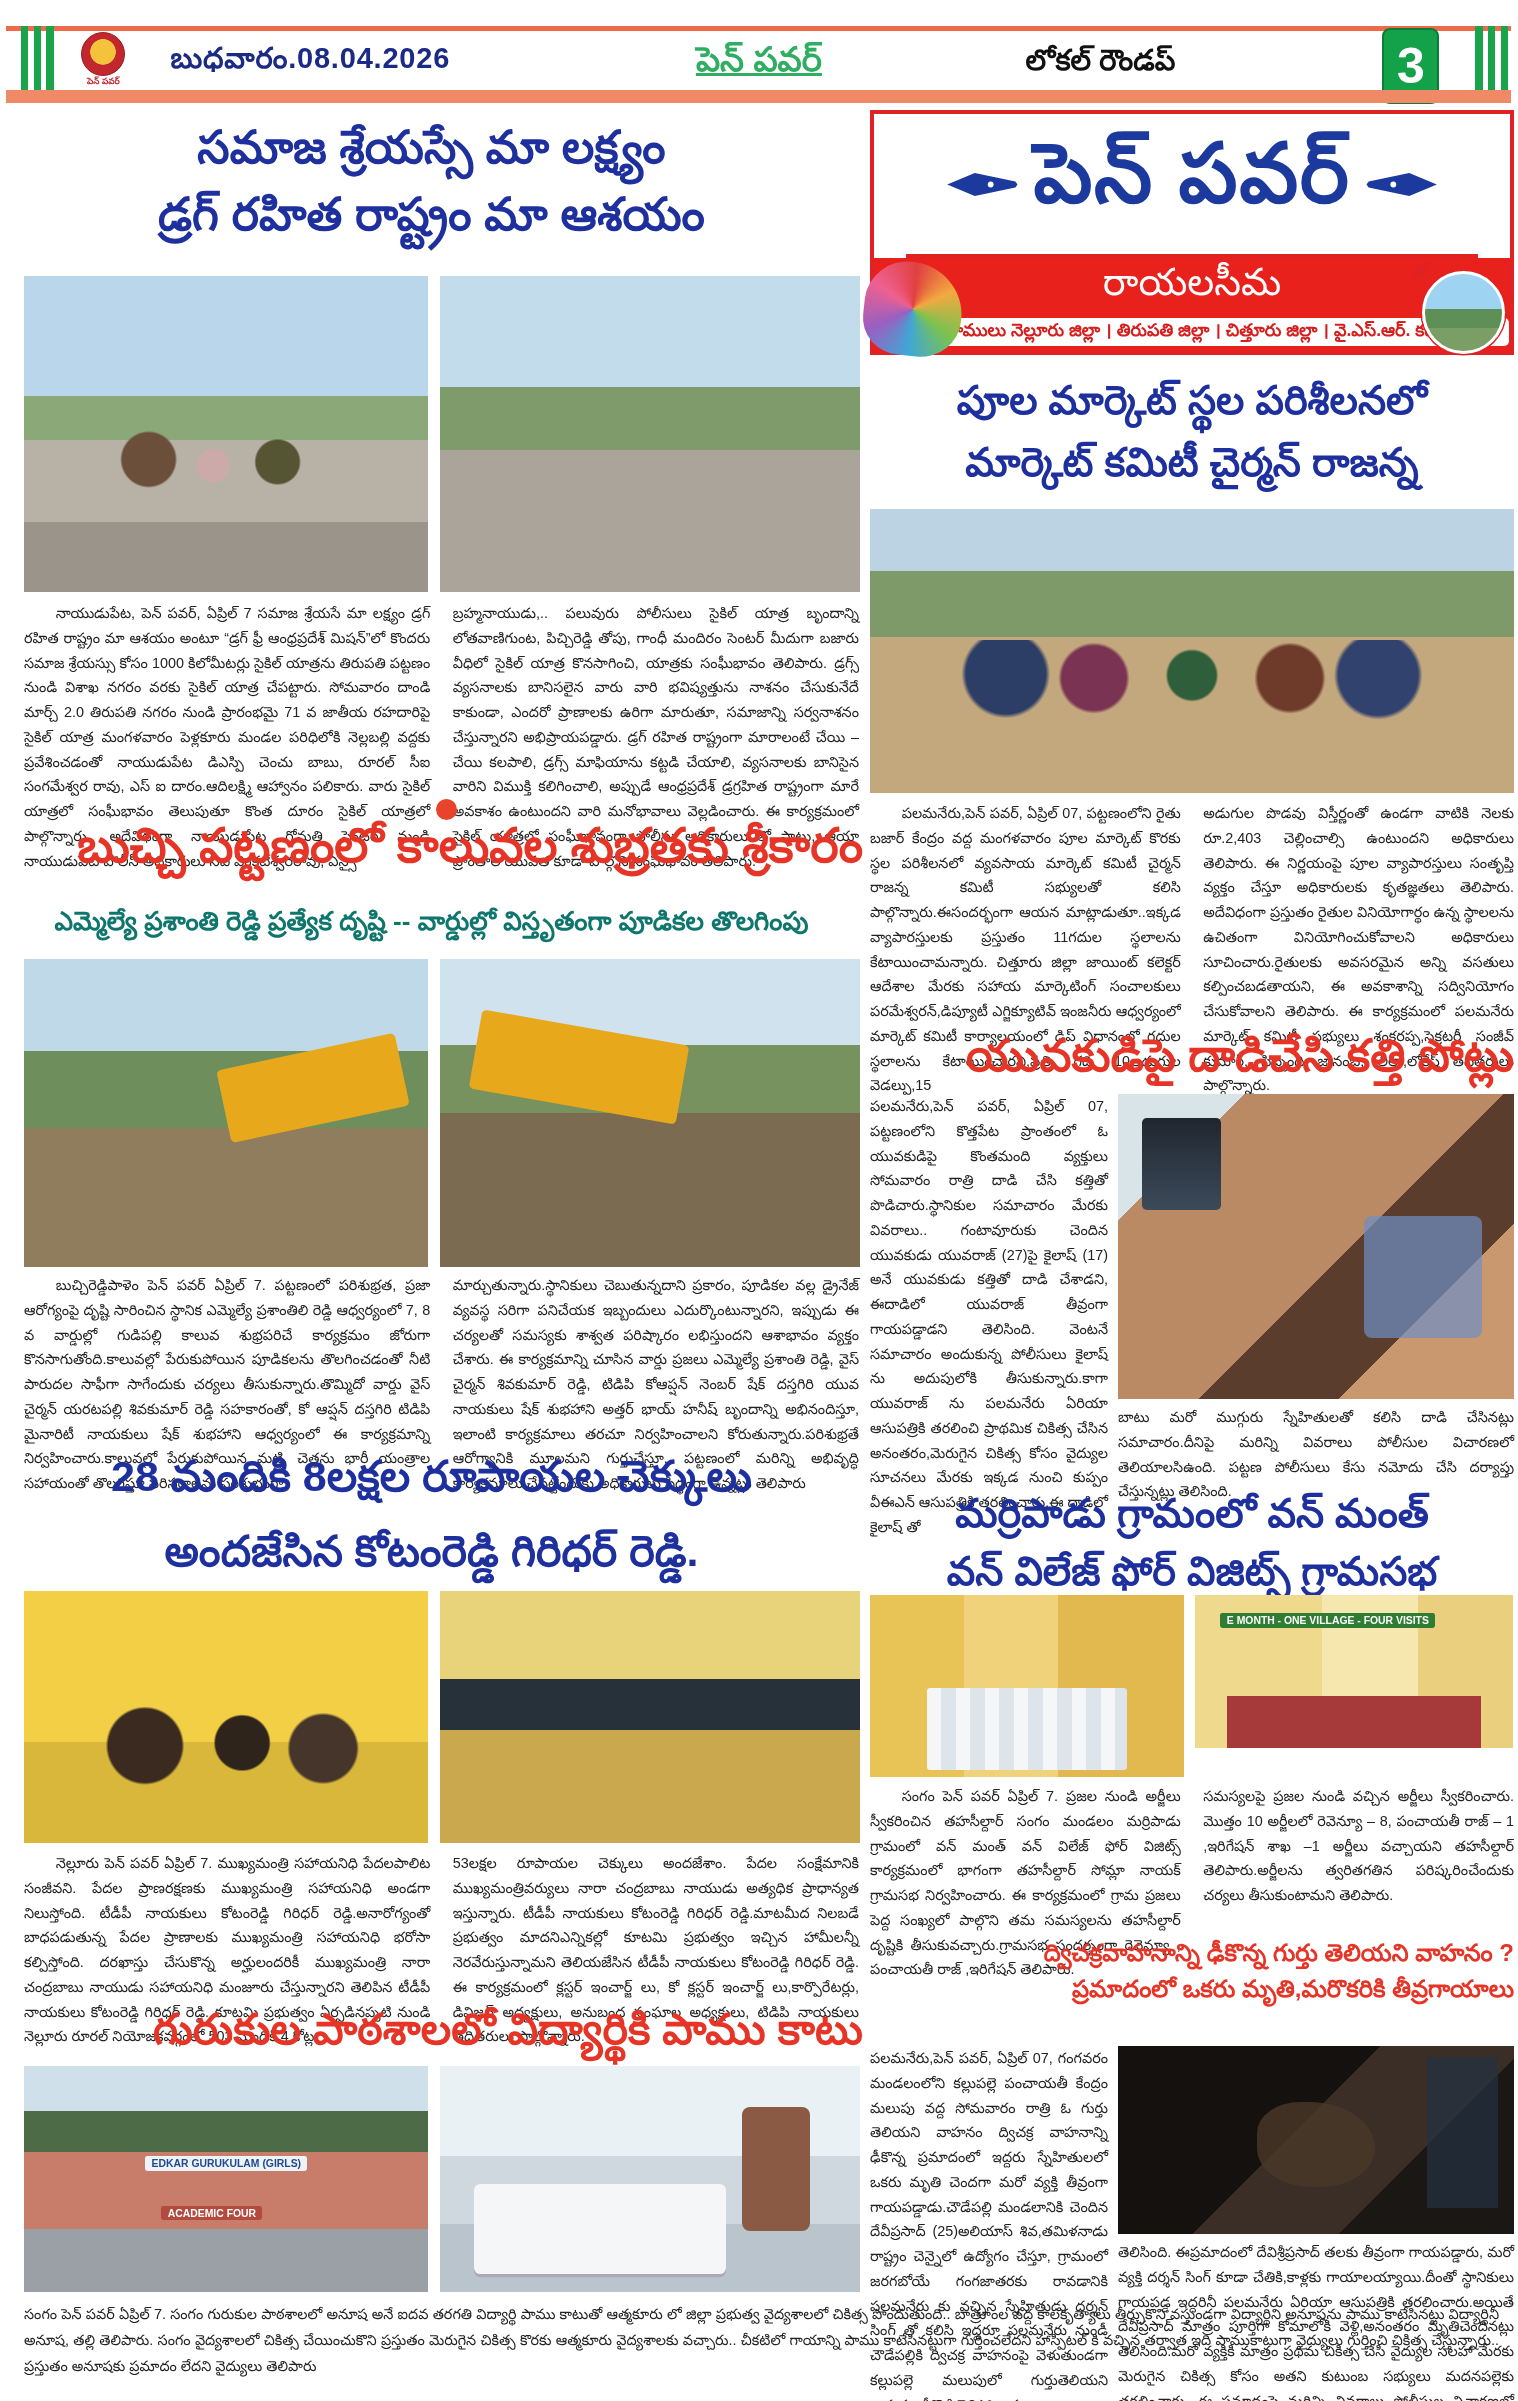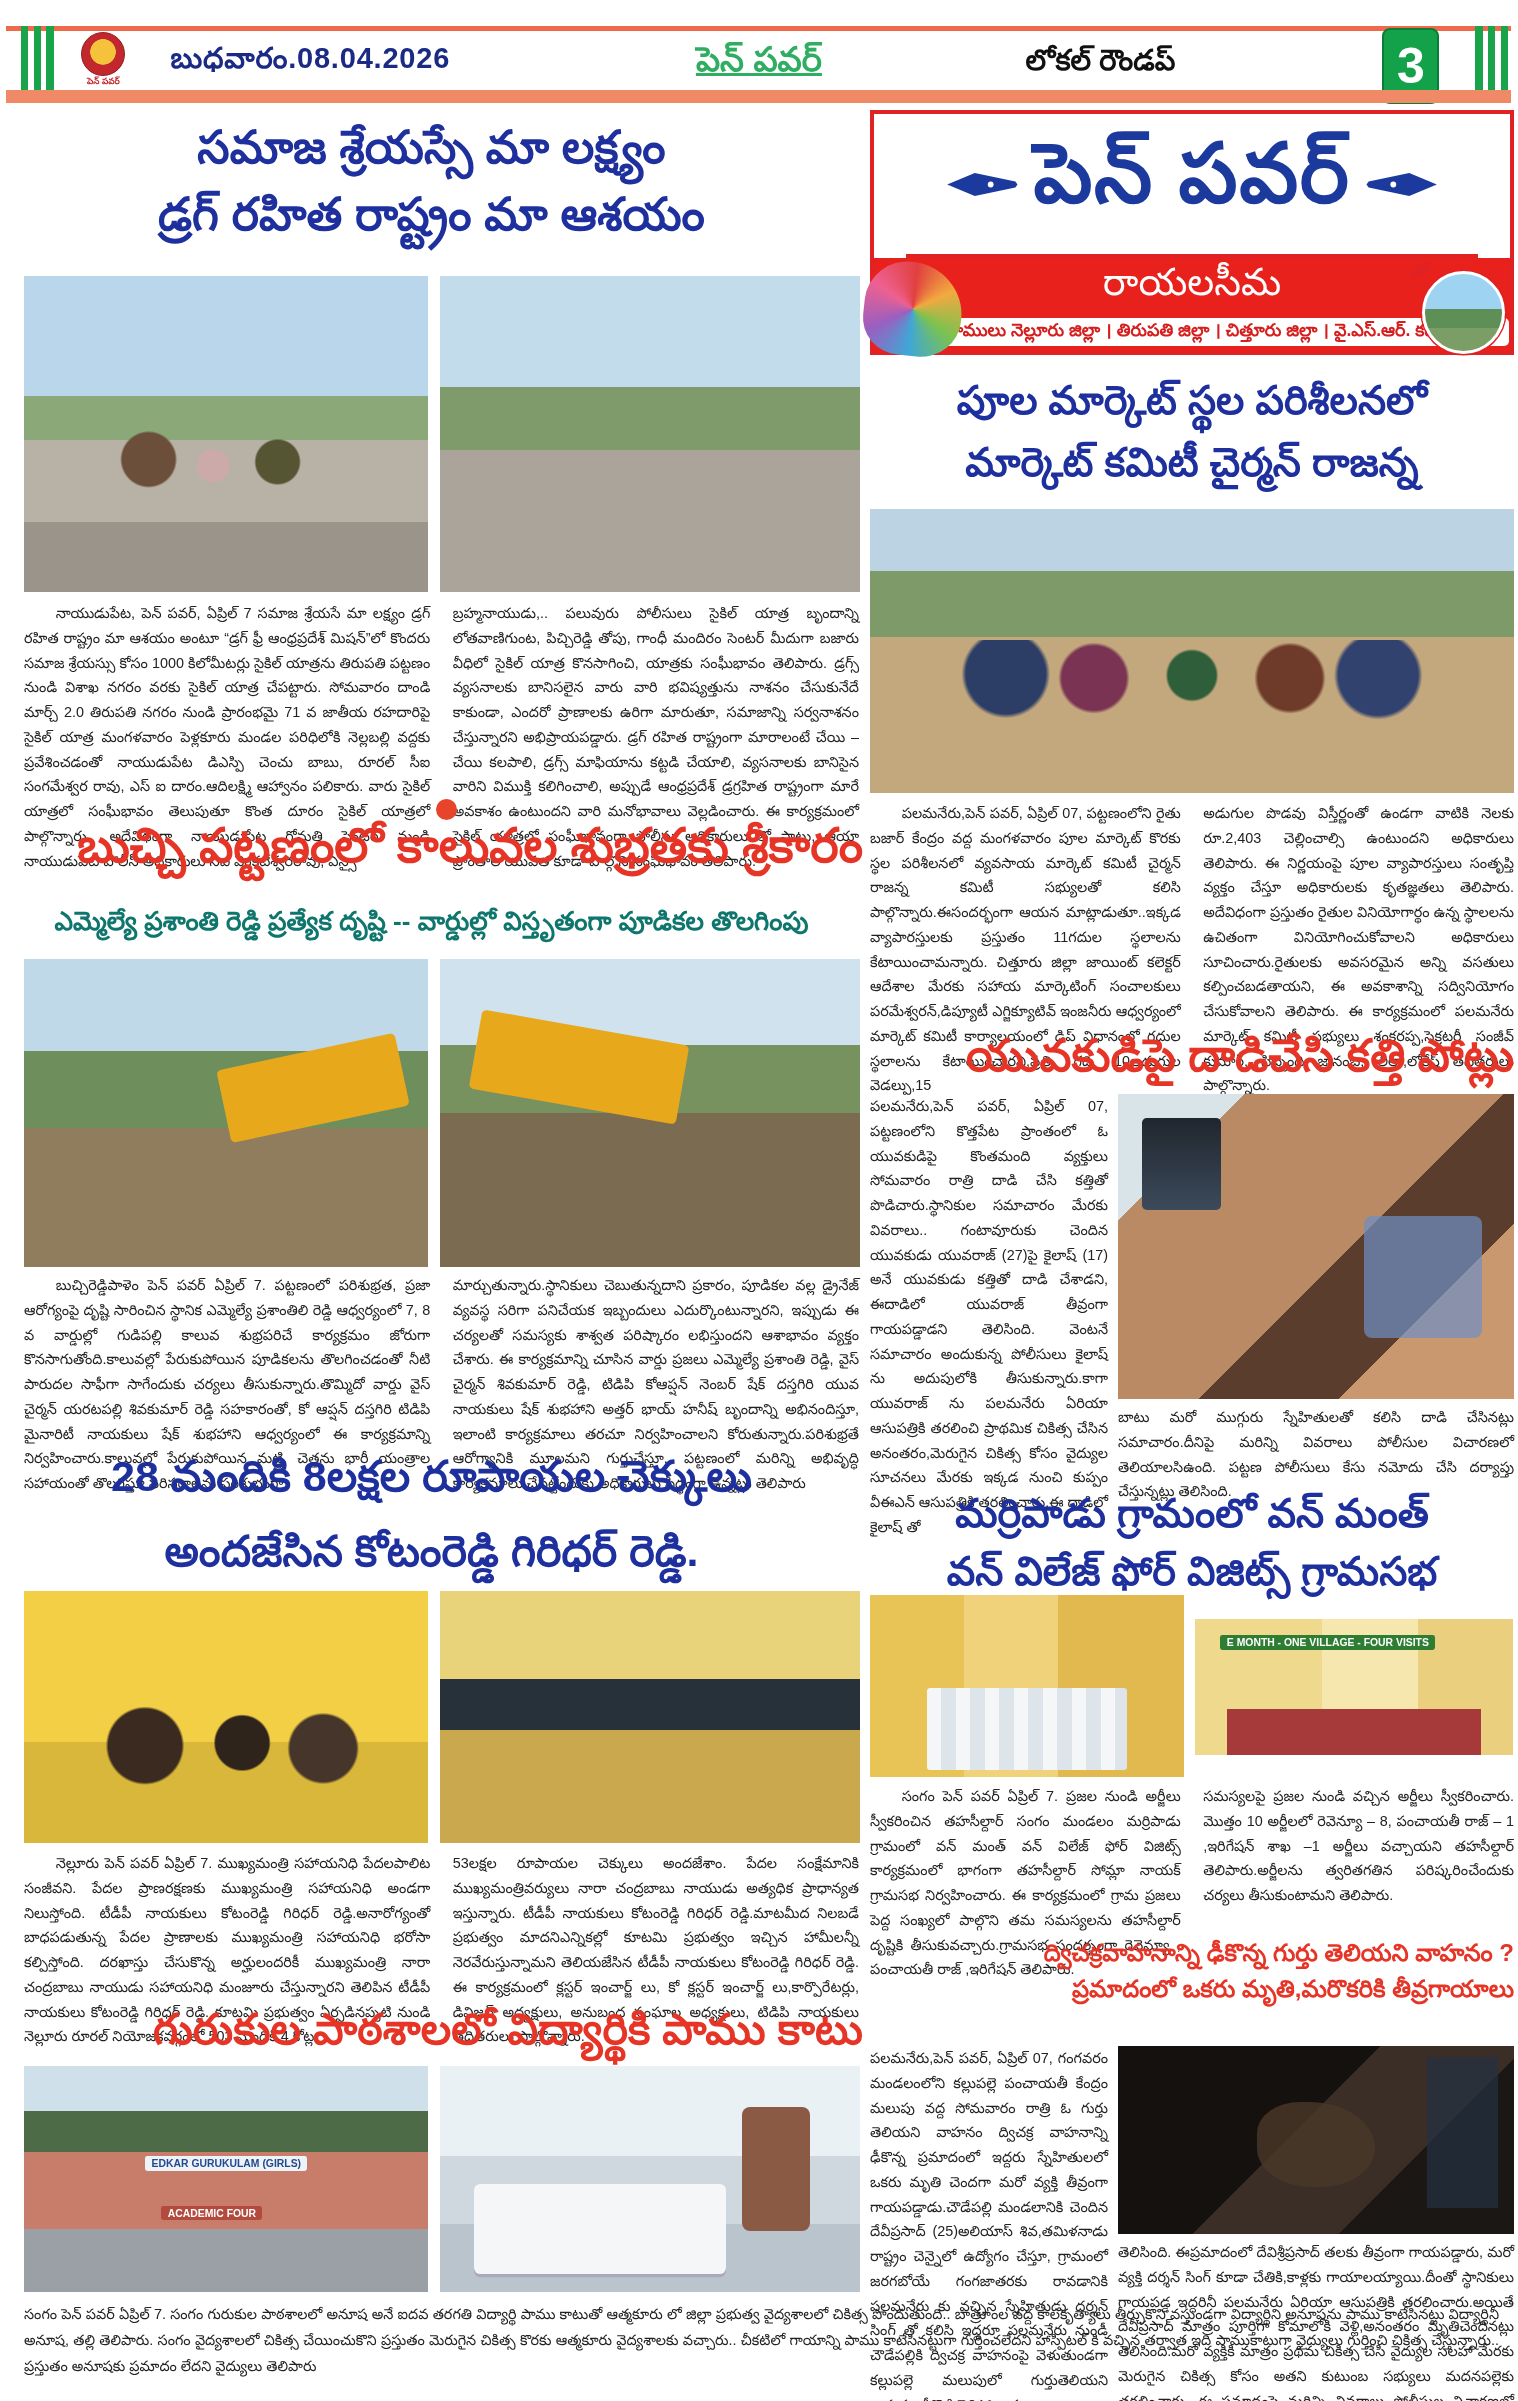--- a/index.html
+++ b/index.html
@@ -211,22 +211,22 @@
 
   <div class="abs h-blue" style="left:870px;top:1484px;width:644px;font-size:40px;line-height:1.45;">
     <div>మర్రిపాడు గ్రామంలో వన్ మంత్</div>
     <div>వన్ విలేజ్ ఫోర్ విజిట్స్ గ్రామసభ</div>
   </div>
 
   <div class="photo" style="left:870px;top:1595px;width:314px;height:182px;
        background:linear-gradient(90deg,#e8c457 0 30%,#f0d27a 30% 60%,#e2b94e 60% 100%);">
     <div style="position:absolute;left:18%;bottom:4%;width:64%;height:45%;background:repeating-linear-gradient(90deg,#f4f6f8 0 14.4px,#dde4ea 14.4px 29px);border-radius:3.2px;"></div>
   </div>
-  <div class="photo" style="left:1195px;top:1595px;width:318px;height:136px;
-       background:linear-gradient(90deg,#efd98c 0 40%,#f6e7ae 40% 70%,#e9cf7e 70% 100%);margin-top:24px;">
+  <div class="photo" style="left:1195px;top:1595px;width:318px;height:153px;
+       background:linear-gradient(90deg,#efd98c 0 40%,#f6e7ae 40% 70%,#e9cf7e 70% 100%);">
     <span class="sign" style="left:8%;top:12%;background:#2e7d32;color:#ffffff;">E MONTH - ONE VILLAGE - FOUR VISITS</span>
     <div style="position:absolute;left:10%;bottom:0;width:80%;height:34%;background:#a63a3a;"></div>
   </div>
 
   <div class="body2 abs" style="left:870px;top:1784px;width:644px;">
     <div class="bcol indent">సంగం పెన్ పవర్ ఏప్రిల్ 7. ప్రజల నుండి అర్జీలు స్వీకరించిన తహసీల్దార్ సంగం మండలం మర్రిపాడు గ్రామంలో వన్ మంత్ వన్ విలేజ్ ఫోర్ విజిట్స్ కార్యక్రమంలో భాగంగా తహసీల్దార్ సోమ్లా నాయక్ గ్రామసభ నిర్వహించారు. ఈ కార్యక్రమంలో గ్రామ ప్రజలు పెద్ద సంఖ్యలో పాల్గొని తమ సమస్యలను తహసీల్దార్ దృష్టికి తీసుకువచ్చారు.గ్రామసభ సందర్భంగా రెవెన్యూ , పంచాయతీ రాజ్ ,ఇరిగేషన్ తెలిపారు.</div>
     <div class="bcol">సమస్యలపై ప్రజల నుండి వచ్చిన అర్జీలు స్వీకరించారు. మొత్తం 10 అర్జీలలో రెవెన్యూ – 8, పంచాయతీ రాజ్ – 1 ,ఇరిగేషన్ శాఖ –1 అర్జీలు వచ్చాయని తహసీల్దార్ తెలిపారు.అర్జీలను త్వరితగతిన పరిష్కరించేందుకు చర్యలు తీసుకుంటామని తెలిపారు.</div>
   </div>
 
   <div class="abs h-red" style="left:870px;top:1935px;width:644px;font-size:24px;line-height:1.5;">

